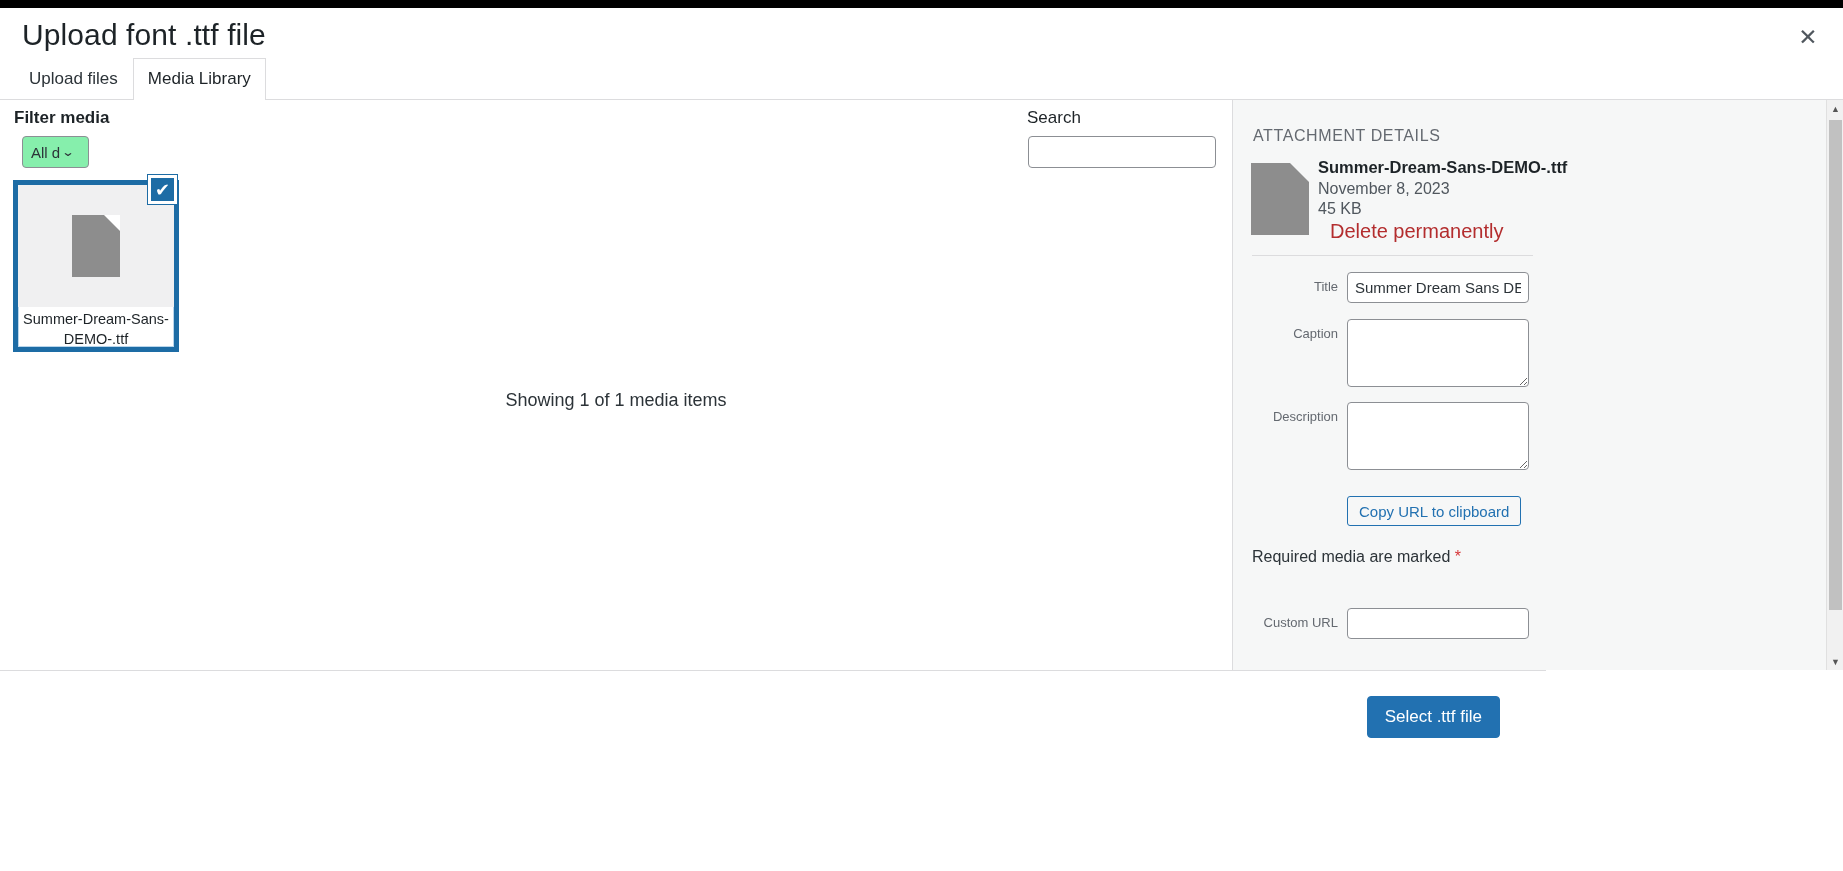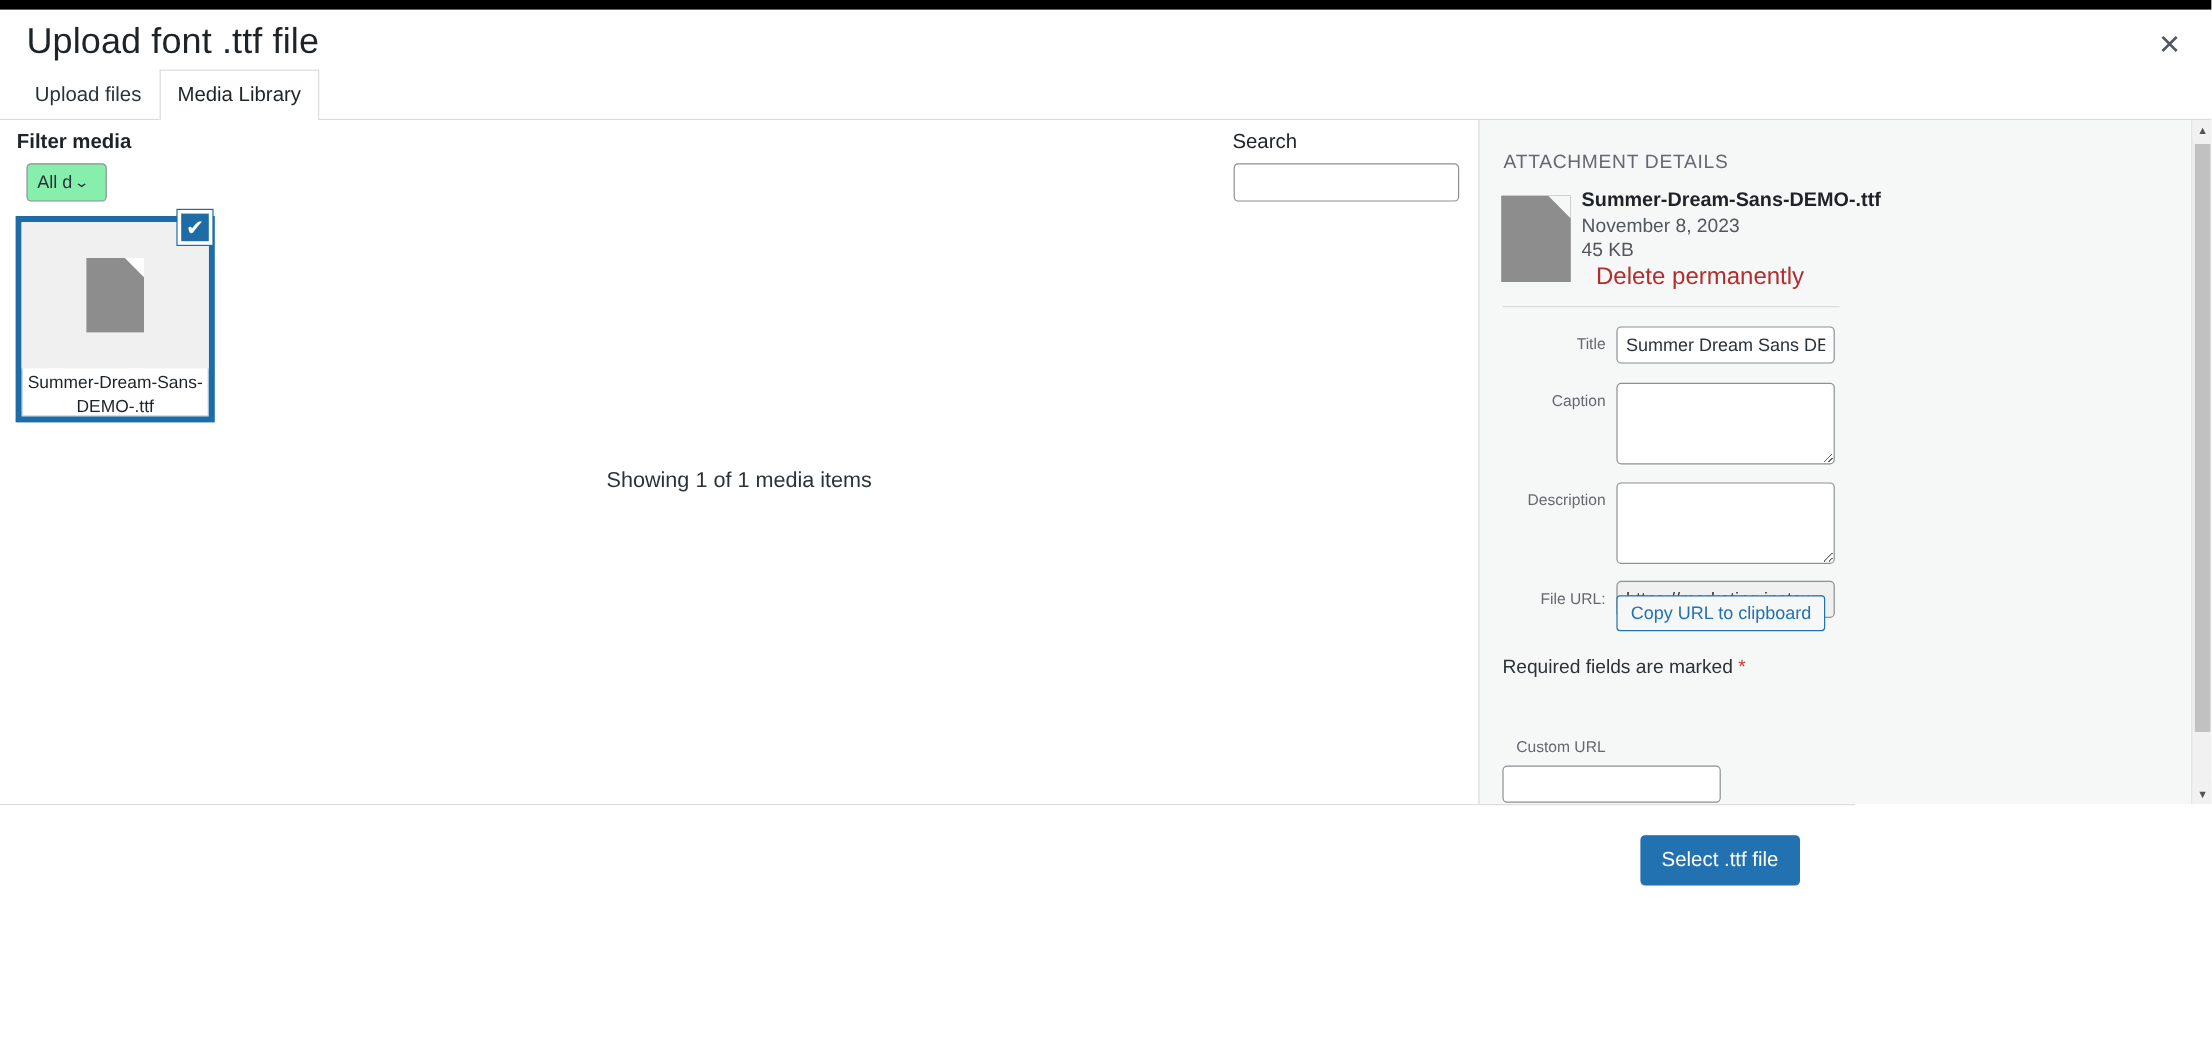--- a/index.html
+++ b/index.html
@@ -433,33 +433,29 @@
     <div class="field-row" style="top:219px;">
       <div class="field-label">Caption</div>
       <textarea class="field-textarea" style=""></textarea>
     </div>
 
     <div class="field-row" style="top:302px;">
       <div class="field-label">Description</div>
       <textarea class="field-textarea" style=""></textarea>
     </div>
 
-    <div class="field-row" style="top:384px;">
-      <div class="field-label">File URL:</div>
-      <input class="field-input readonlyish" type="text" value="https://marketing.instawp" style="">
-    </div>
 
     <button class="copy-btn">Copy URL to clipboard</button>
 
     <div class="required-note">
-      <span>Required fields are marked</span>
+      <span>Required media are marked</span>
       <span class="required-star">*</span>
     </div>
 
-    <div class="field-row" style="top:508px;flex-direction:column;">
+    <div class="field-row" style="top:508px;">
       <div class="field-label">Custom URL</div>
       <input class="field-input" type="text" value="" style="">
     </div>
 
     <div class="sb-scrollbar">
       <div class="sb-scroll-up">▲</div>
       <div class="sb-scroll-thumb"></div>
       <div class="sb-scroll-down">▼</div>
     </div>
   </div>

